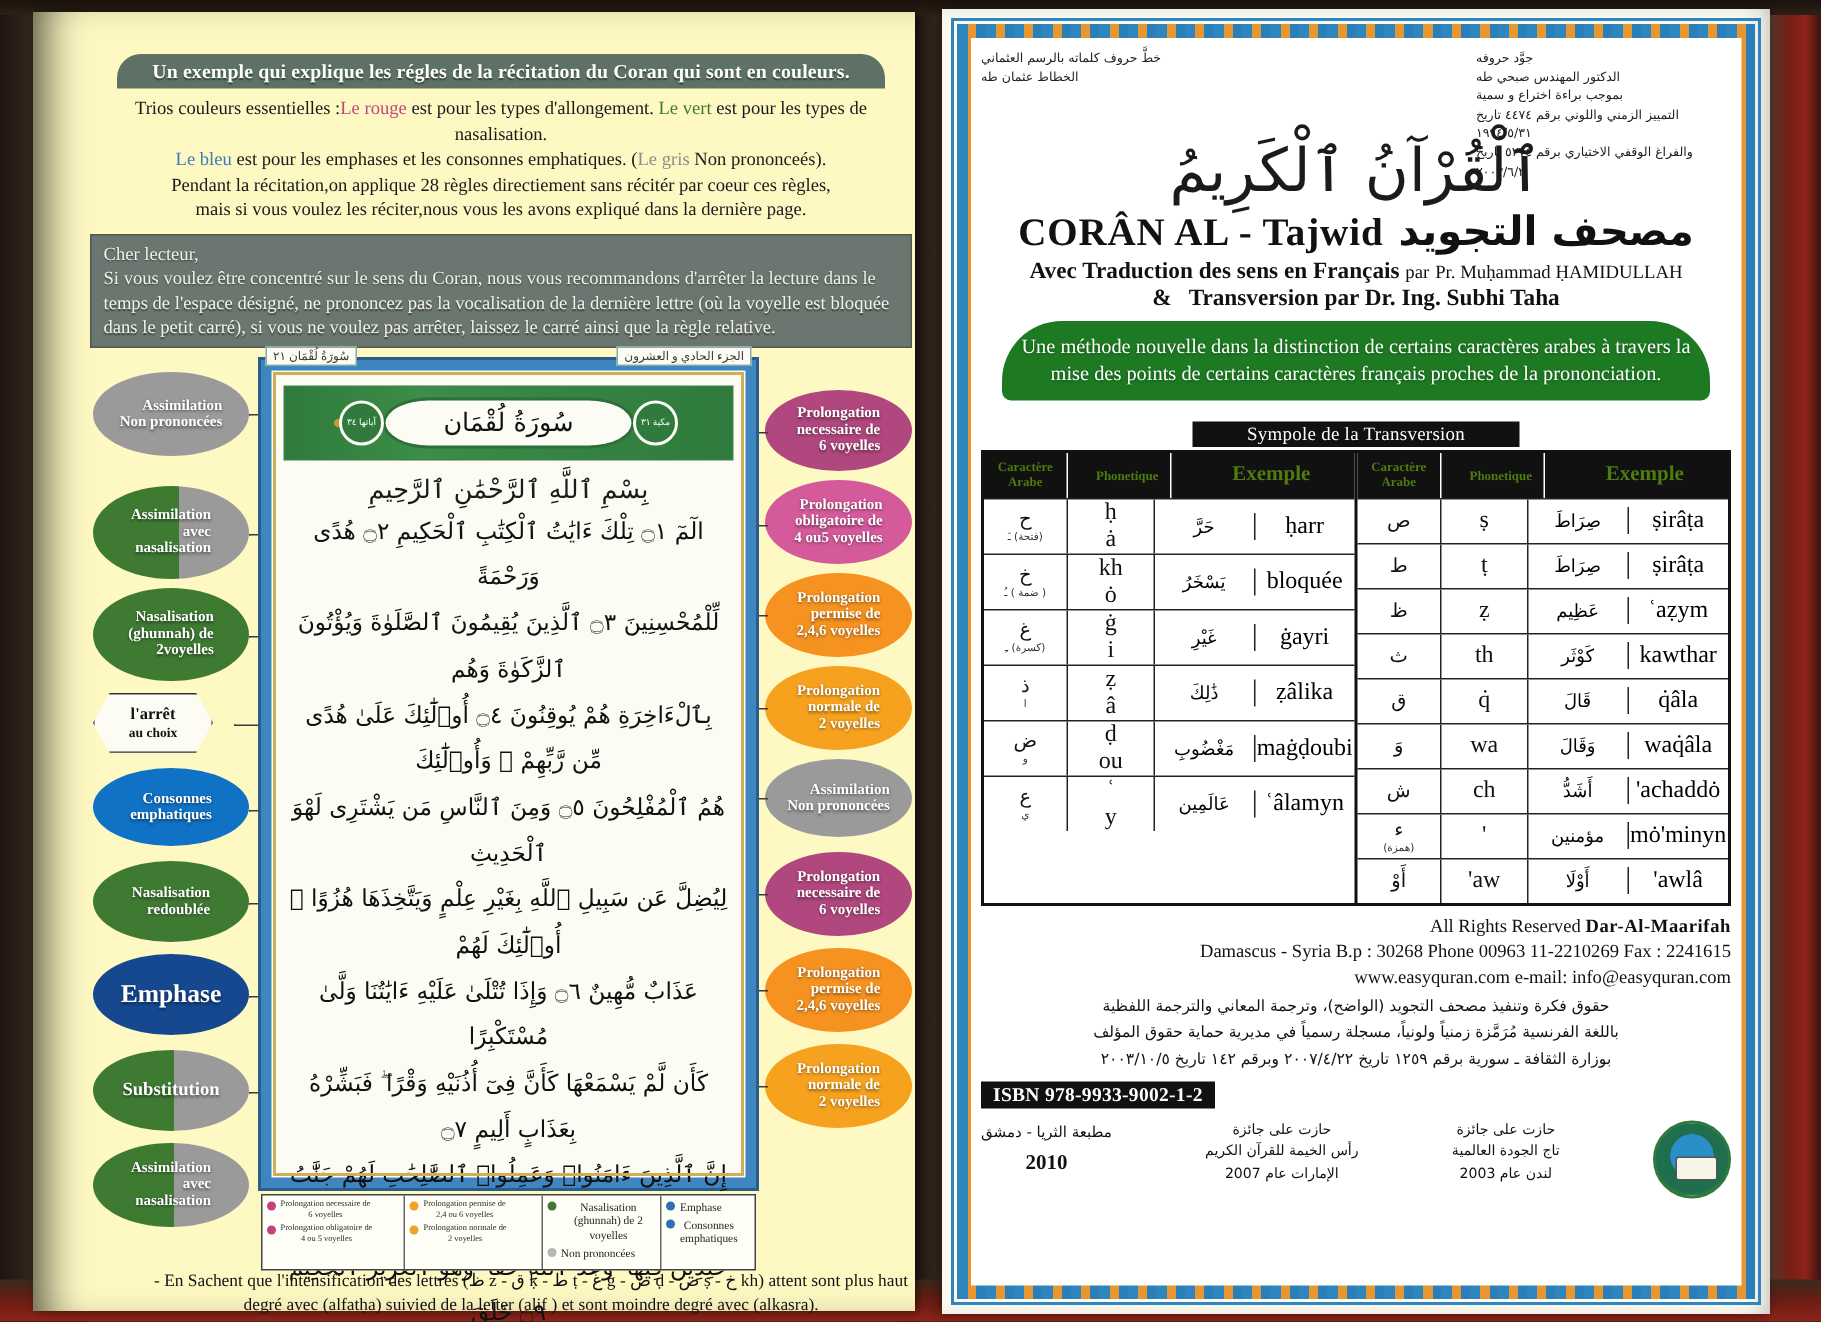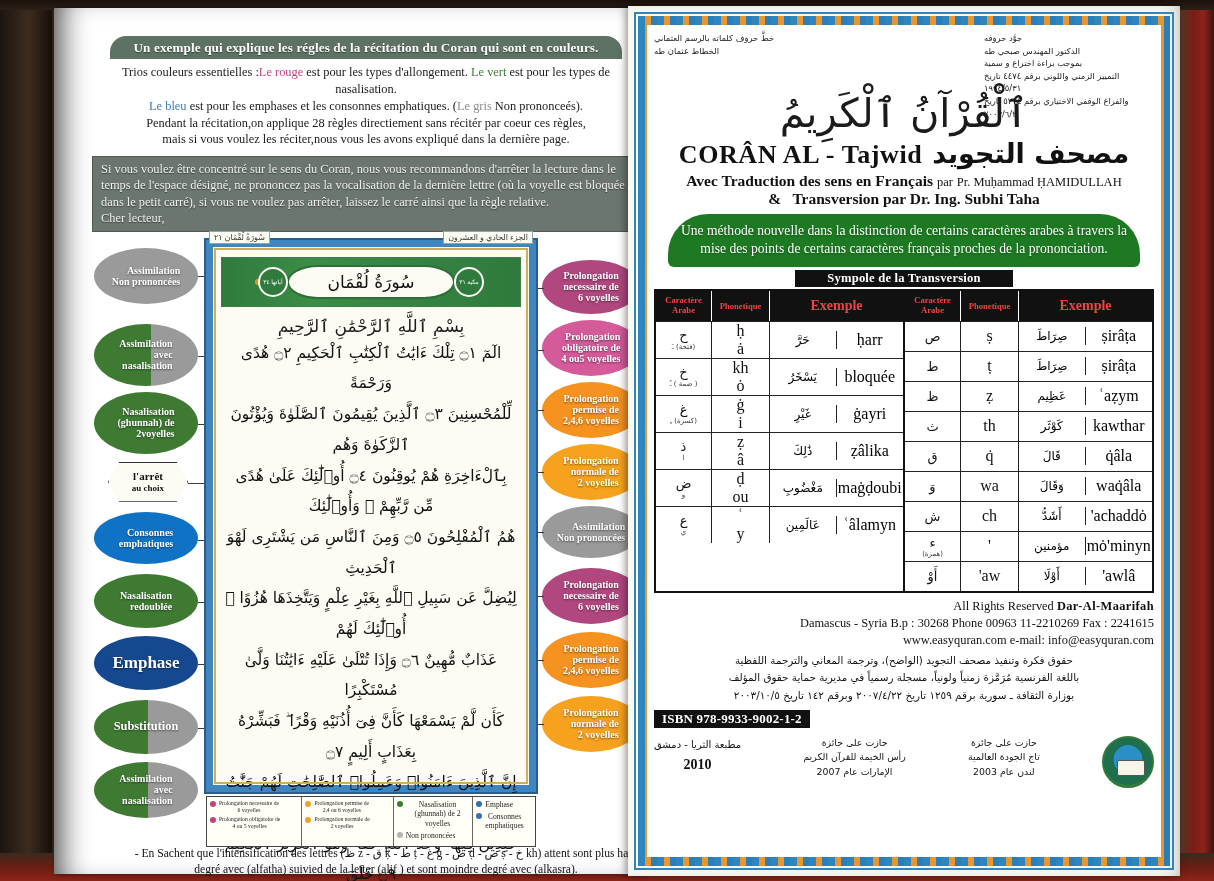--- a/index.html
+++ b/index.html
@@ -24,23 +24,22 @@
   #far-right { position:absolute; left:1180px; top:0; width:34px; height:881px;
      background:linear-gradient(90deg,#55392a,#7a1d16 40%,#8d231a 70%,#3a1410); }
   #bottom-edge { position:absolute; left:0; bottom:0; width:1214px; height:28px;
      background:linear-gradient(180deg,#3a2a1d,#6b1d14 50%,#8e2419); }
   #top-edge { position:absolute; left:0; top:0; width:1214px; height:10px;
      background:linear-gradient(180deg,#1a120c,#2d2016); }
 
   
   #left-page {
     position:absolute; left:22px; top:8px; width:588px; height:866px;
-    background:#ffffff;
+    background:#fef9c3;
     box-shadow: inset 24px 0 30px -18px rgba(0,0,0,.75), 2px 0 6px rgba(0,0,0,.5);
-    margin-left: 32px;
   }
   .lp-inner { position:absolute; left:36px; top:28px; width:552px; height:826px; }
 
   .hdr-banner {
     width:512px; margin:0 auto; background:#5d7265; color:#fff;
     border-radius:16px 16px 0 0; text-align:center;
     font-weight:bold; font-size:13.2px; letter-spacing:.1px;
     padding:4px 6px 3px 6px;
     text-shadow:0 1px 1px rgba(0,0,0,.45);
   }
@@ -153,28 +152,28 @@
   .subtitle { text-align:center; font-size:15.5px; font-weight:bold; color:#111; margin-top:2px; }
   .subtitle .sm { font-size:12.5px; font-weight:normal; }
   .subtitle2 { text-align:center; font-size:15.5px; font-weight:bold; color:#111; }
 
   .green-panel {
     margin:6px 14px 0 14px; background:#1d7a22;
     border-radius:40px 40px 6px 6px; color:#fff; text-align:center;
     font-size:13.6px; line-height:1.34; padding:8px 12px 8px 12px;
     text-shadow:0 1px 2px rgba(0,0,0,.35);
   }
-  .black-bar { margin:3px auto 0 auto; width:218px; background:#111; color:#fff;
-     text-align:center; font-weight:bold; font-size:12.6px; padding:1px 0; letter-spacing:.2px; }
+  .black-bar { margin:14px auto 0 auto; width:218px; background:#111; color:#fff;
+     text-align:center; font-weight:normal; font-size:12.6px; padding:1px 0; letter-spacing:.2px; }
 
   
   #tv-table { margin:2px 0 0 0; display:flex; border:2px solid #111; background:#fff; }
   .tv-half { flex:1; display:flex; flex-direction:column; }
   .tv-half.left { border-right:2px solid #111; }
-  .tv-head { display:flex; background:#111; color:#ef4444; height:30px; }
+  .tv-head { display:flex; background:#111; color:#4d7c0f; height:30px;gap:11px; }
   .tv-head div { display:flex; align-items:center; justify-content:center;
      text-align:center; font-weight:bold; border-right:1px solid #fff; }
   .tv-head div:last-child { border-right:none; }
   .c-ar { width:56px; font-size:8.6px; line-height:1.1; }
   .c-ph { width:58px; font-size:8.6px; }
   .c-ex { flex:1; font-size:14px; }
   .tv-row { display:flex; border-top:1px solid #222; min-height:30px; }
   .tv-row > div { border-right:1px solid #222; display:flex; align-items:center; justify-content:center; }
   .tv-row > div:last-child { border-right:none; }
   .cell-ar { width:56px; font-family:"DejaVu Sans",sans-serif; font-size:13px; color:#111;
@@ -226,35 +225,35 @@
         <span>Trios couleurs essentielles :</span><span class="red">Le rouge</span><span> est pour les types d'allongement. </span><span class="green">Le vert</span><span> est pour les types de nasalisation.</span>
       </div>
       <div>
         <span class="blue">Le bleu</span><span> est pour les emphases et les consonnes emphatiques. (</span><span class="grey">Le gris</span><span> Non prononceés).</span>
       </div>
       <div>Pendant la récitation,on applique 28 règles directiement sans récitér par coeur ces règles,</div>
       <div>mais si vous voulez les réciter,nous vous les avons expliqué dans la dernière page.</div>
     </div>
 
     <div class="reader-box">
+      <div>Cher lecteur,</div>
       <div>Si vous voulez être concentré sur le sens du Coran, nous vous recommandons d'arrêter la lecture dans le temps de l'espace désigné, ne prononcez pas la vocalisation de la dernière lettre (où la voyelle est bloquée dans le petit carré), si vous ne voulez pas arrêter, laissez le carré ainsi que la règle relative.</div>
-      <div>Cher lecteur,</div>
     </div>
 
     <div id="quran-area">
 
       <div class="bubble" style="left: 4px; top: 8px; width: 104px; height: 56px; background: rgb(154, 154, 154); white-space: pre-line;">Assimilation
 Non prononcées</div>
       <div class="bubble" style="left: 4px; top: 84px; width: 104px; height: 62px; background: linear-gradient(90deg, rgb(63, 122, 51) 55%, rgb(154, 154, 154) 55%); white-space: pre-line;">Assimilation
 avec
 nasalisation</div>
       <div class="bubble" style="left: 4px; top: 152px; width: 104px; height: 62px; background: rgb(63, 122, 51); white-space: pre-line;">Nasalisation
 (ghunnah) de
 2voyelles</div>
-      <div class="hex" style="left:18px;top:222px;width:80px;height:40px;">
+      <div class="hex" style="left:4px;top:222px;width:80px;height:40px;">
         <span style="font-size:11px">l'arrêt</span>
         <span style="font-size:9px">au choix</span>
       </div>
       <div class="bubble" style="left: 4px; top: 272px; width: 104px; height: 52px; background: rgb(16, 114, 196); color: rgb(255, 255, 255); white-space: pre-line;">Consonnes
 emphatiques</div>
       <div class="bubble" style="left: 4px; top: 334px; width: 104px; height: 54px; background: rgb(63, 122, 51); white-space: pre-line;">Nasalisation
 redoublée</div>
       <div class="bubble" style="left: 4px; top: 396px; width: 104px; height: 54px; background: rgb(22, 72, 143); font-size: 17px; white-space: pre-line;">Emphase</div>
       <div class="bubble" style="left: 4px; top: 460px; width: 104px; height: 54px; background: linear-gradient(90deg, rgb(63, 122, 51) 52%, rgb(154, 154, 154) 52%); font-size: 12.4px; white-space: pre-line;">Substitution</div>
       <div class="bubble" style="left: 4px; top: 522px; width: 104px; height: 56px; background: linear-gradient(90deg, rgb(63, 122, 51) 52%, rgb(154, 154, 154) 52%); white-space: pre-line;">Assimilation

